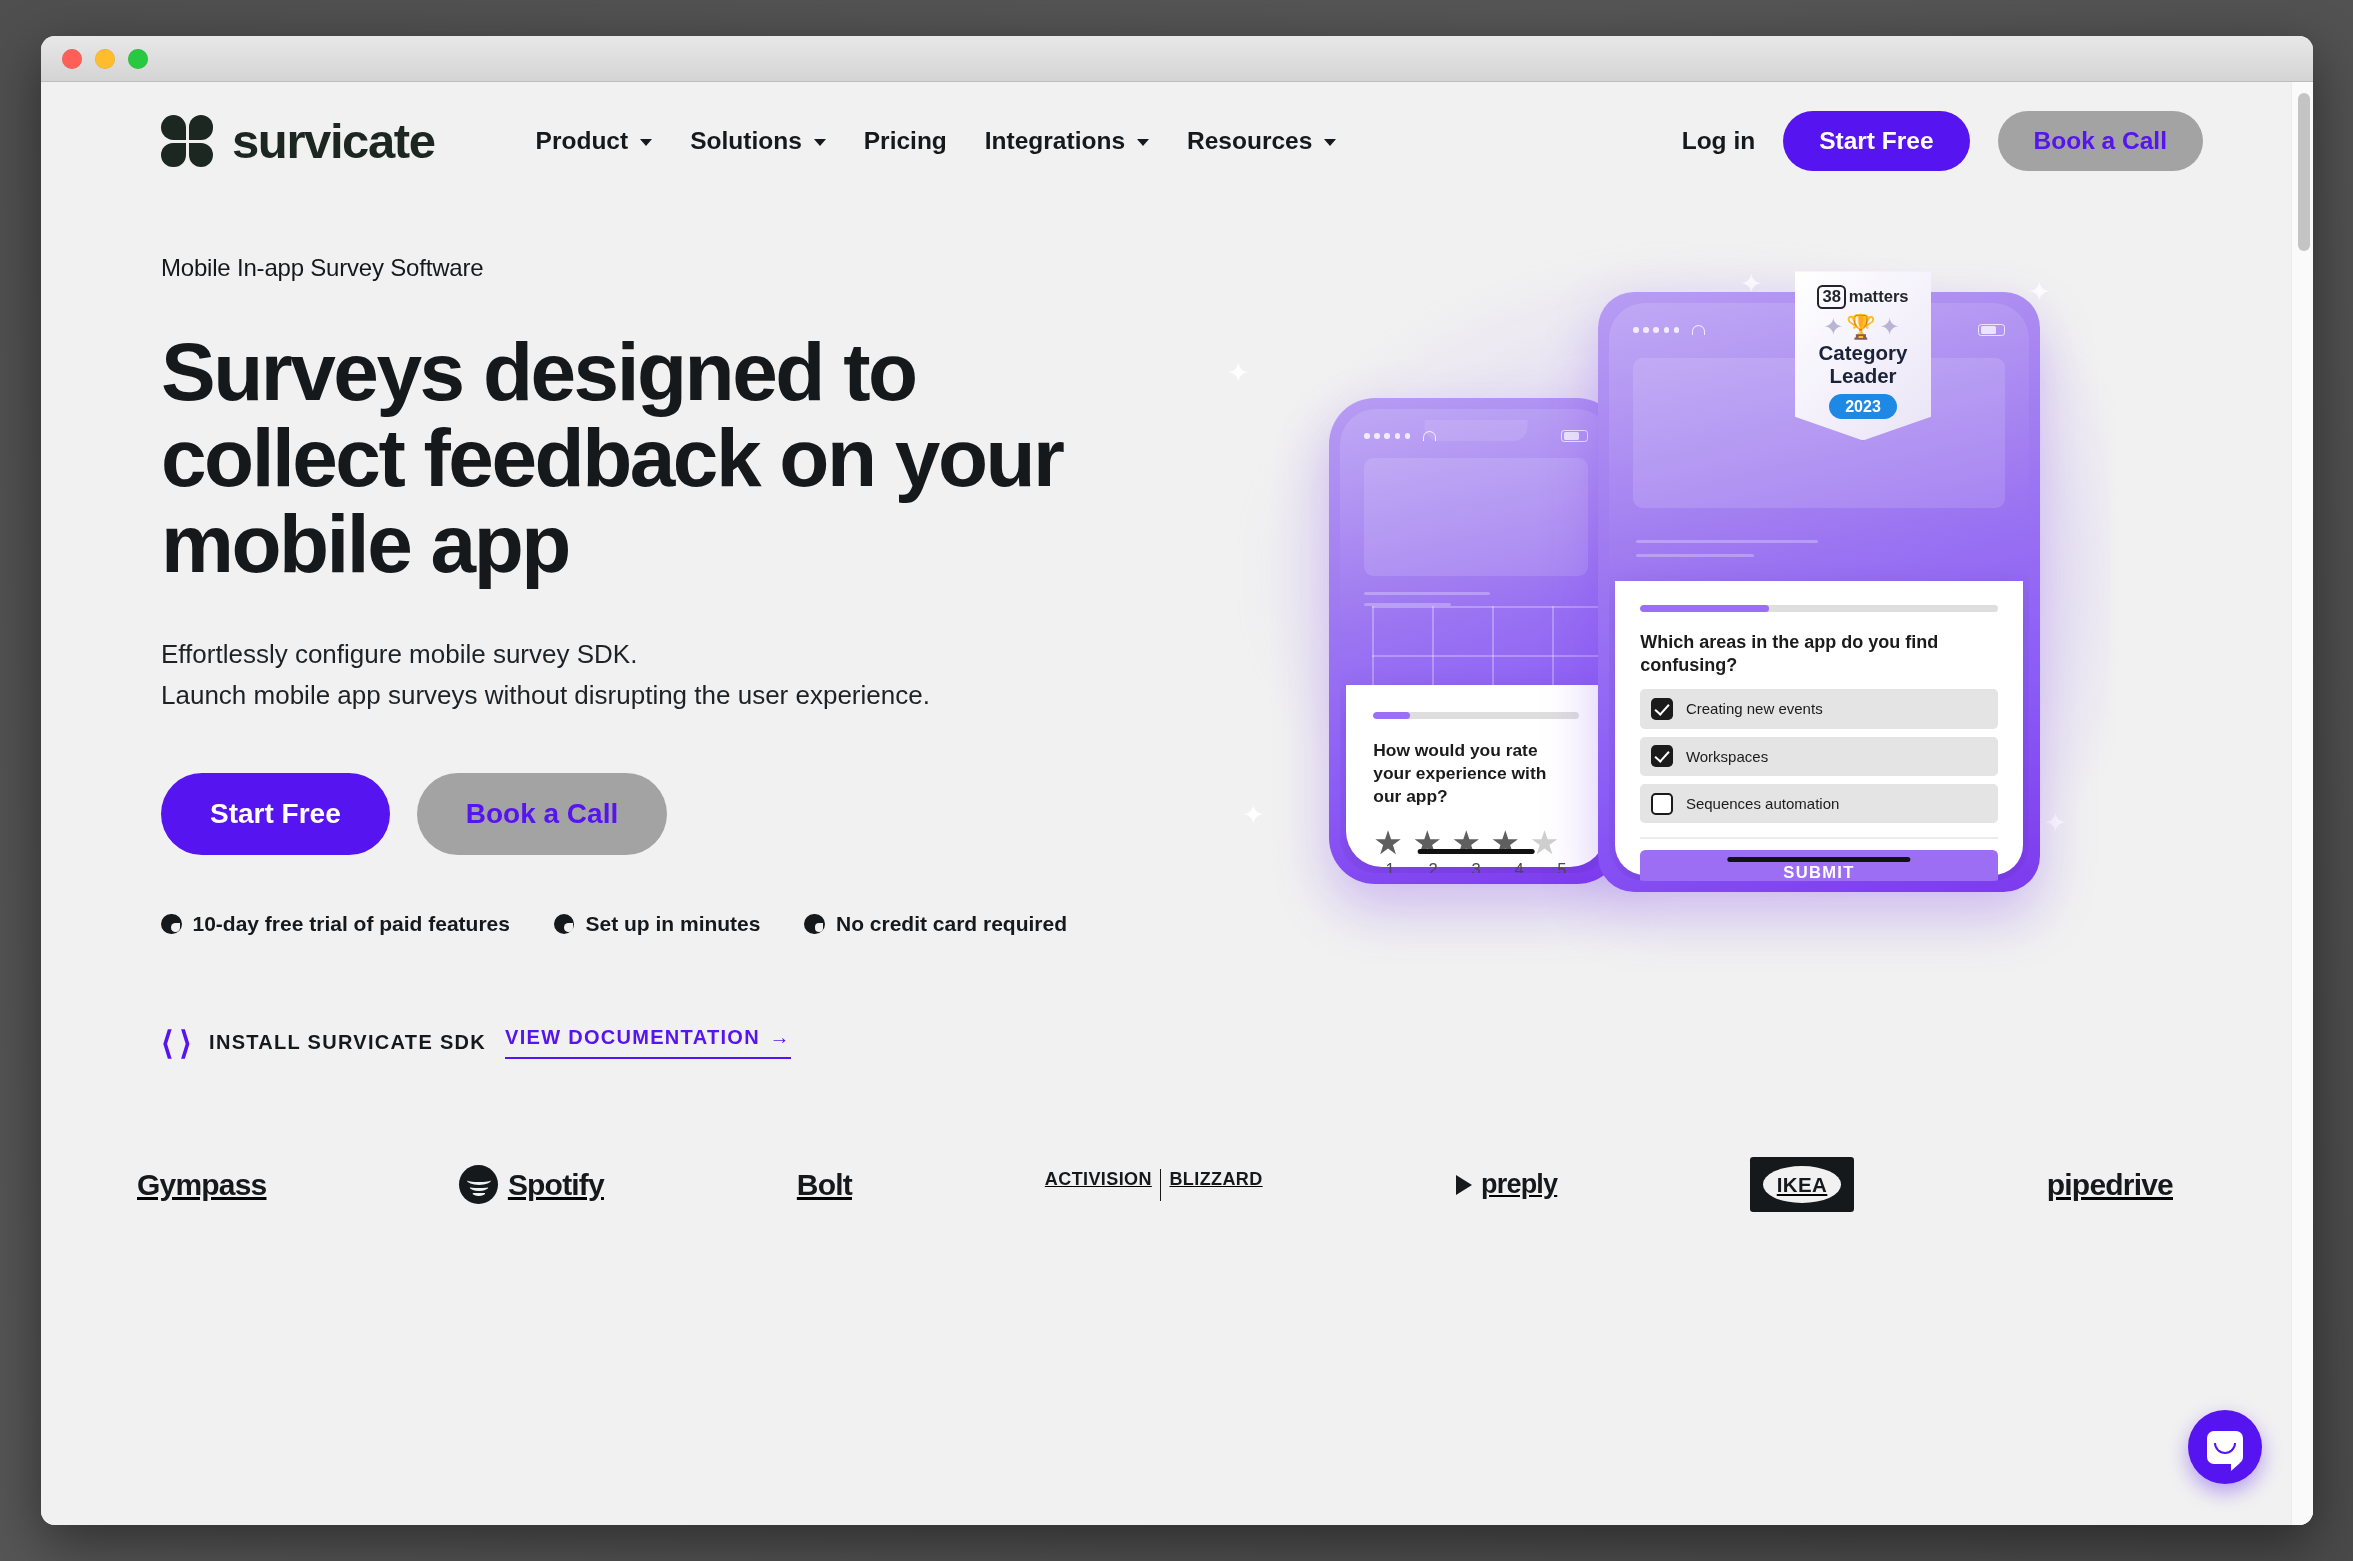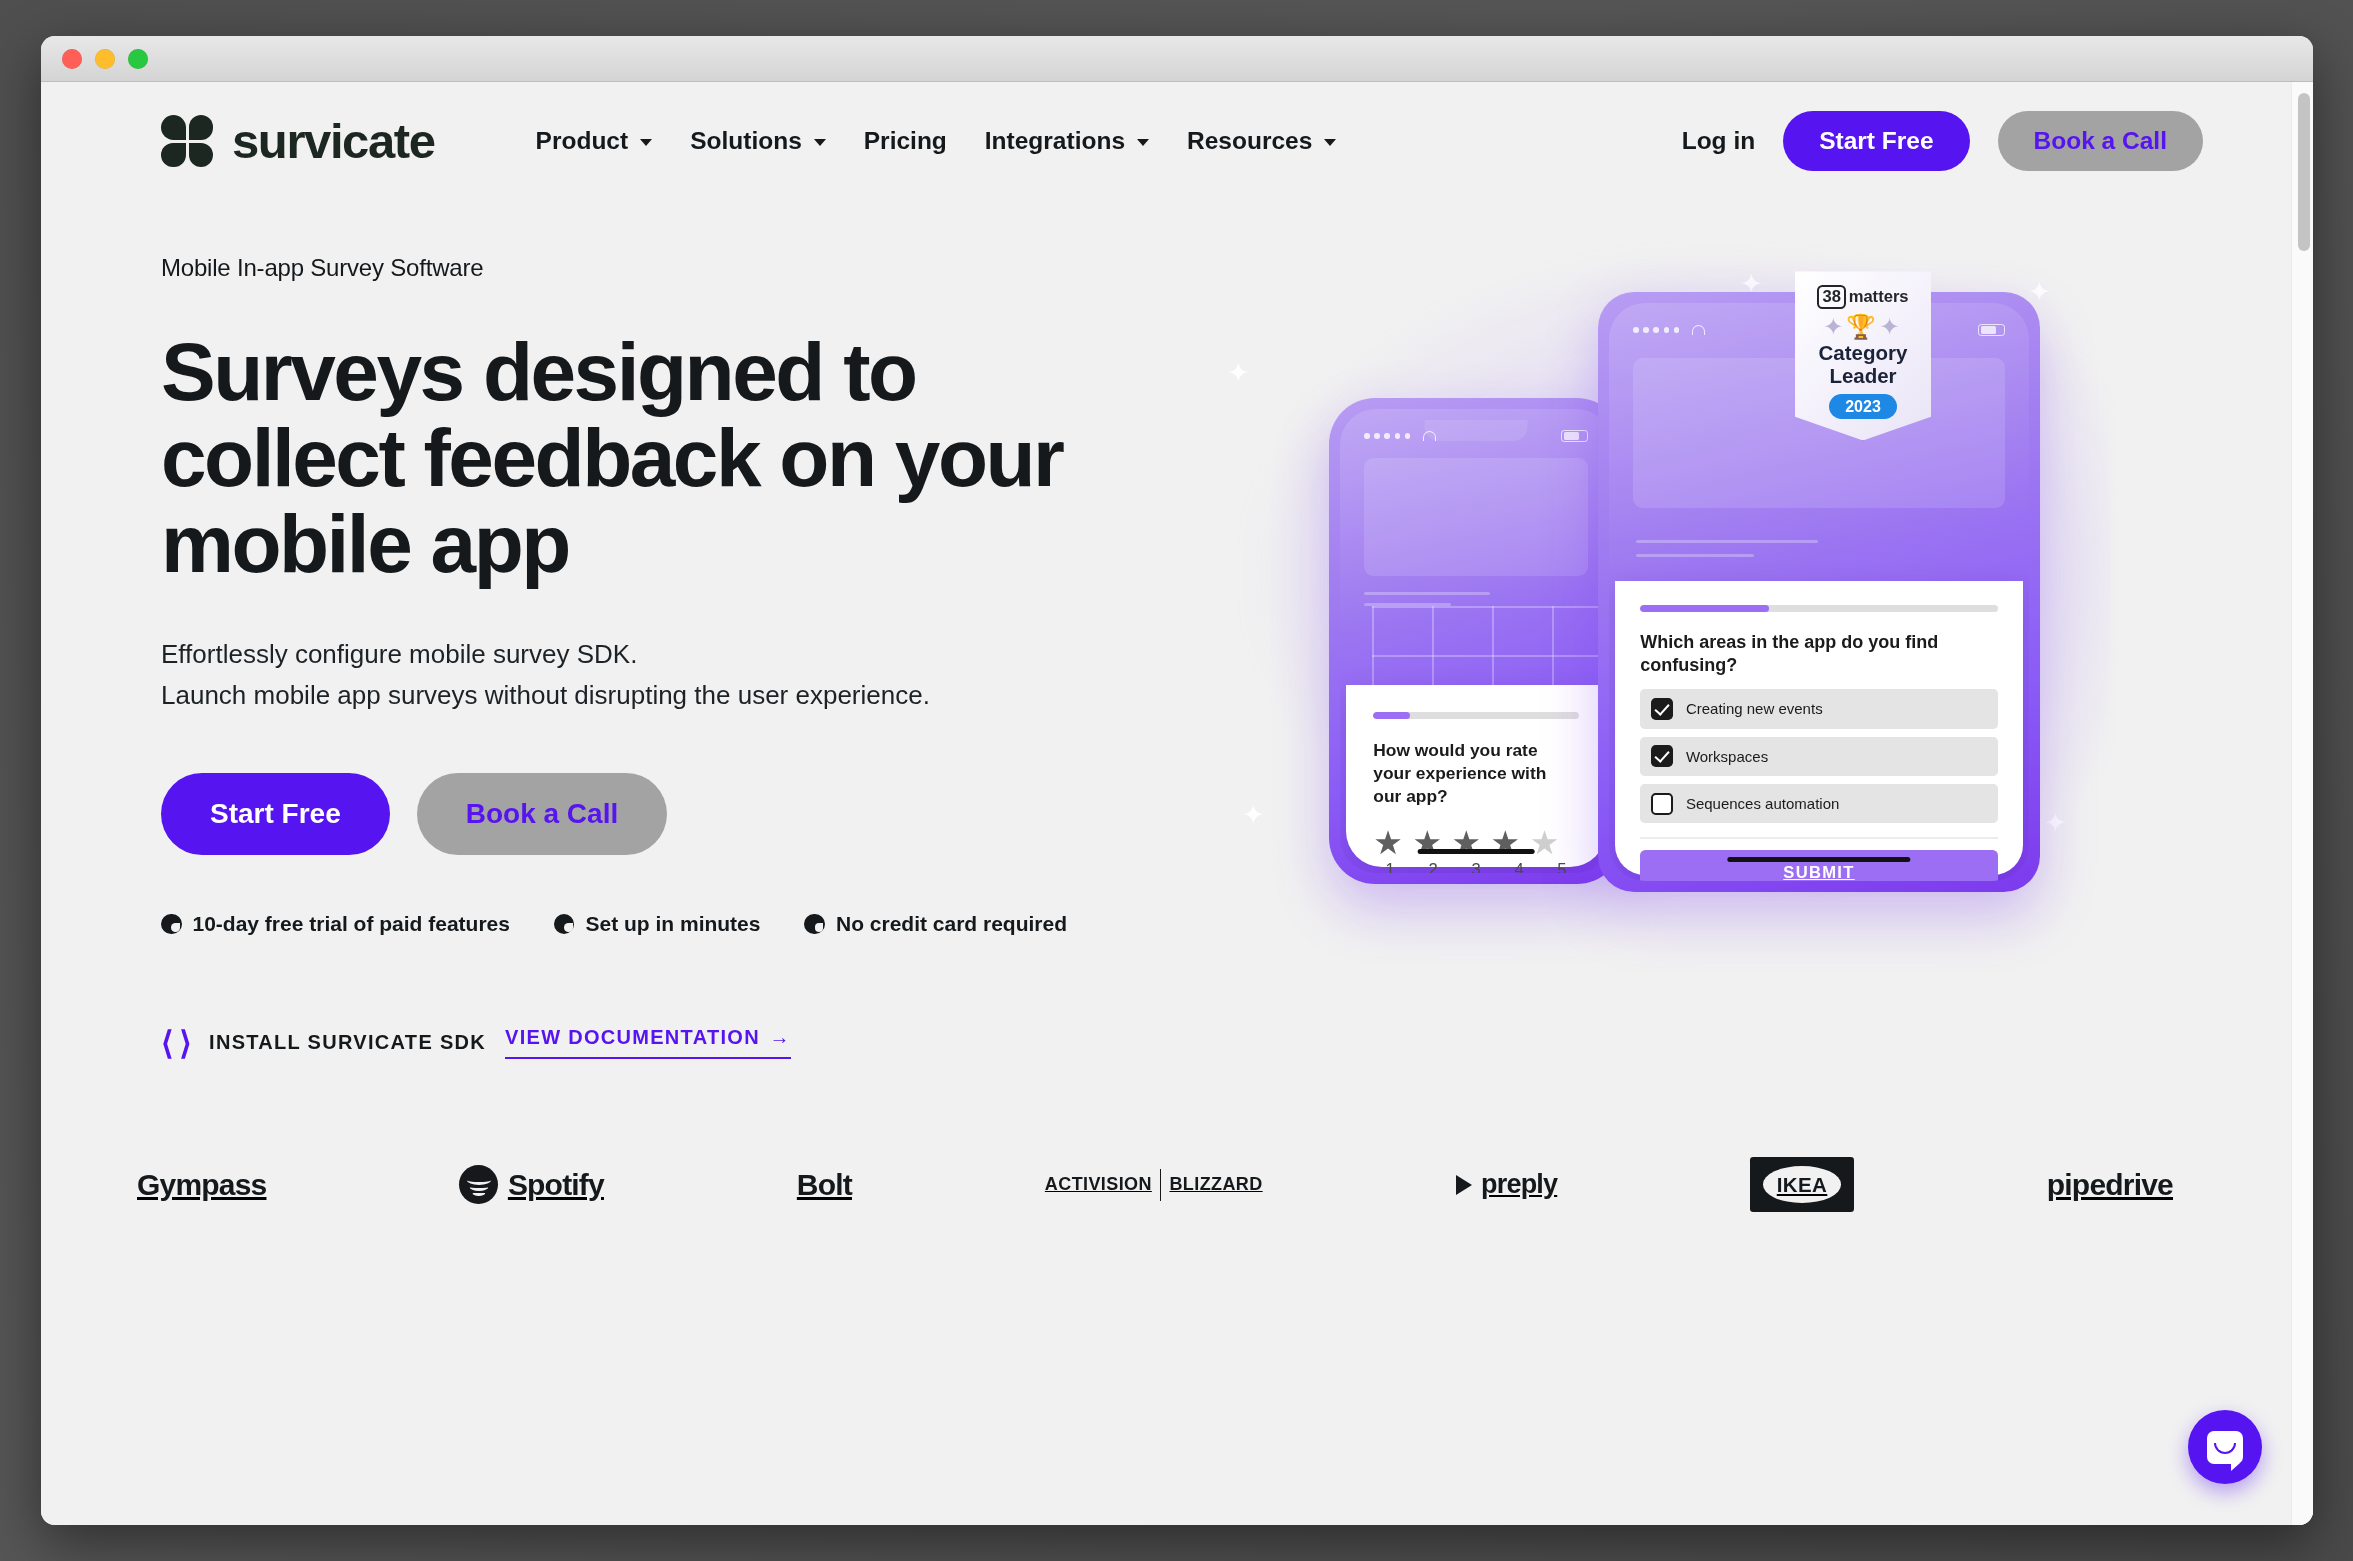--- a/index.html
+++ b/index.html
@@ -245,21 +245,21 @@
   .cbox.on::after {
     content: ""; position: absolute; left: 7px; top: 3.2px;
     width: 6.3px; height: 12px; border: solid #fff;
     border-width: 0 2.8px 2.8px 0; transform: rotate(42deg);
   }
   .opt-label { font-size: 15px; color: #1b1b1b; }
   .divider { height: 1.6px; background: #ececec; margin: 14px 0 11px; }
   .submit {
     background: #9b6ef3; color: #fff; border-radius: 5.5px;
     text-align: center; padding: 12.6px 0;
-    font-size: 16.6px; font-weight: 700; letter-spacing: 1.3px; text-decoration: underline;
+    font-size: 16.6px; font-weight: 700; letter-spacing: 1.3px;
   }
   .home-bar {
     position: absolute; bottom: 12.6px; left: 50%; transform: translateX(-50%);
     width: 45%; height: 5.5px; background: #111; border-radius: 4.7px;
   }
 
   
   .badge {
     position: absolute; left: 600px; top: 17.4px;
     width: 136px; height: 169px; z-index: 5;
@@ -301,21 +301,21 @@
     position: relative; flex: none;
   }
   .spotify-mark i {
     position: absolute; left: 50%; transform: translateX(-50%);
     border-bottom: 3.2px solid #f1f1f1; border-radius: 50%;
     display: block;
   }
   .spotify-mark i:nth-child(1) { top: 10.3px; width: 24px; height: 9.5px; }
   .spotify-mark i:nth-child(2) { top: 17.4px; width: 19px; height: 8px; }
   .spotify-mark i:nth-child(3) { top: 24.5px; width: 13.4px; height: 6.3px; }
-  .ab { display: flex; align-items: center; gap: 8px; font-size: 18px; font-weight: 700; letter-spacing: 0.4px; }
+  .ab { display: flex; align-items: flex-start; gap: 8px; font-size: 18px; font-weight: 700; letter-spacing: 0.4px; }
   .ab .bar { width: 1.6px; height: 32px; background: #15191c; }
   .preply-mark {
     width: 0; height: 0; flex: none;
     border-top: 10.3px solid transparent; border-bottom: 10.3px solid transparent;
     border-left: 16px solid #15191c;
   }
   .ikea {
     background: #15191c; padding: 9.5px 12.6px; border-radius: 3.2px;
     display: flex; align-items: center; justify-content: center;
   }

